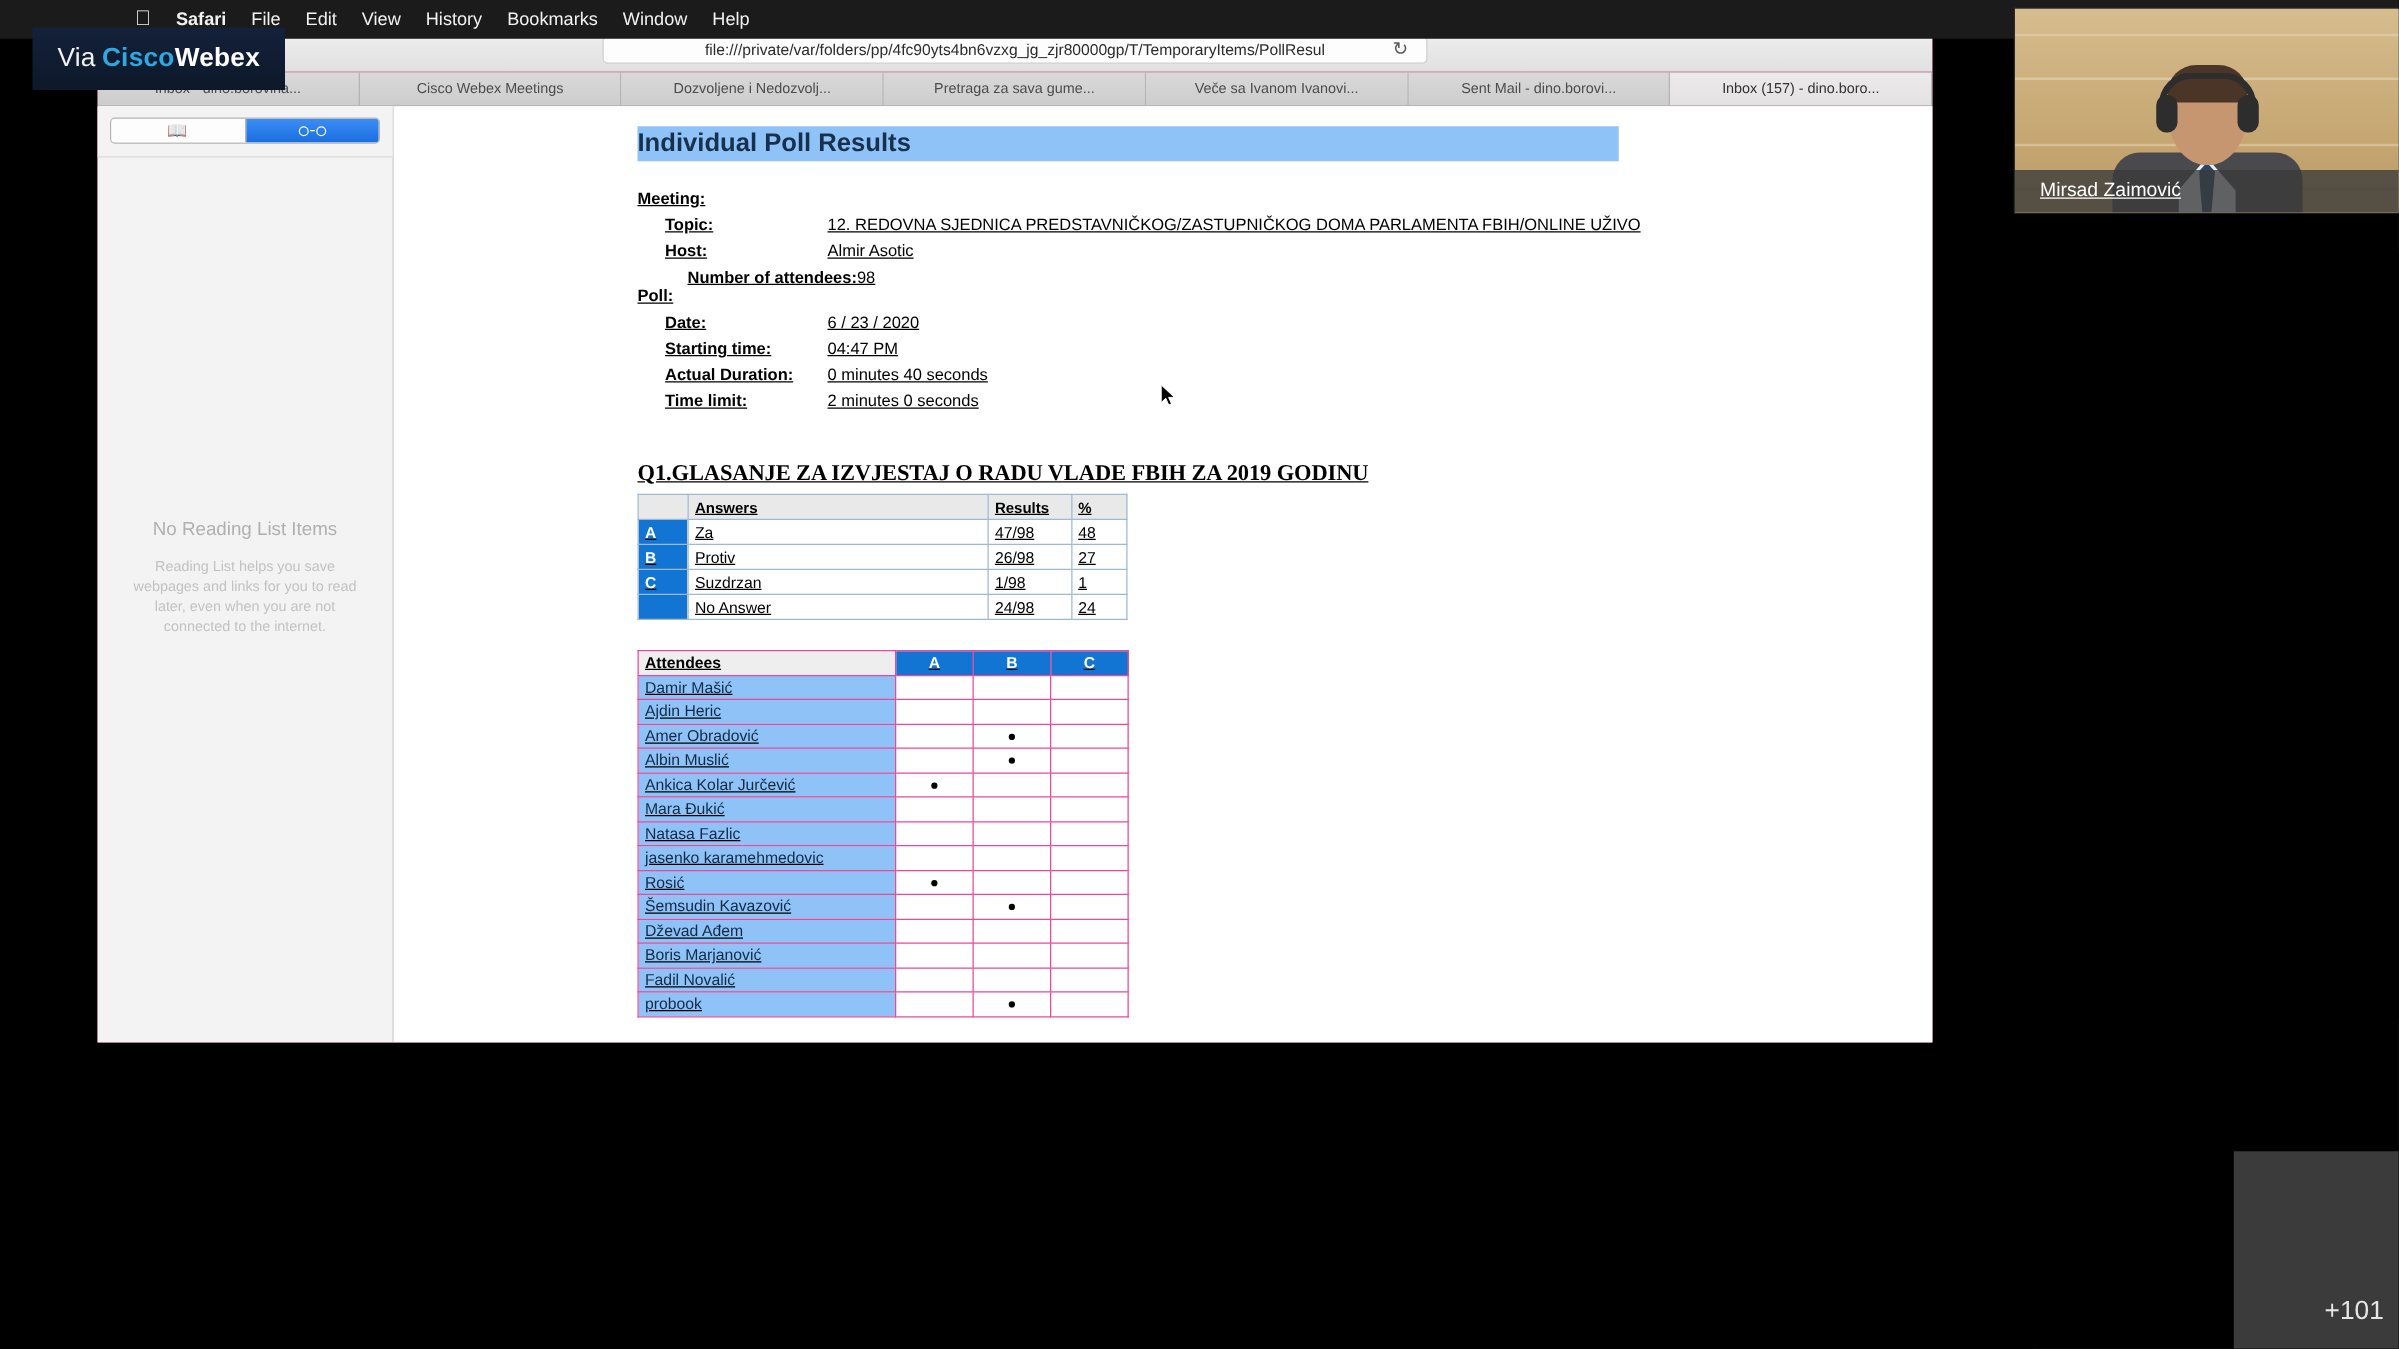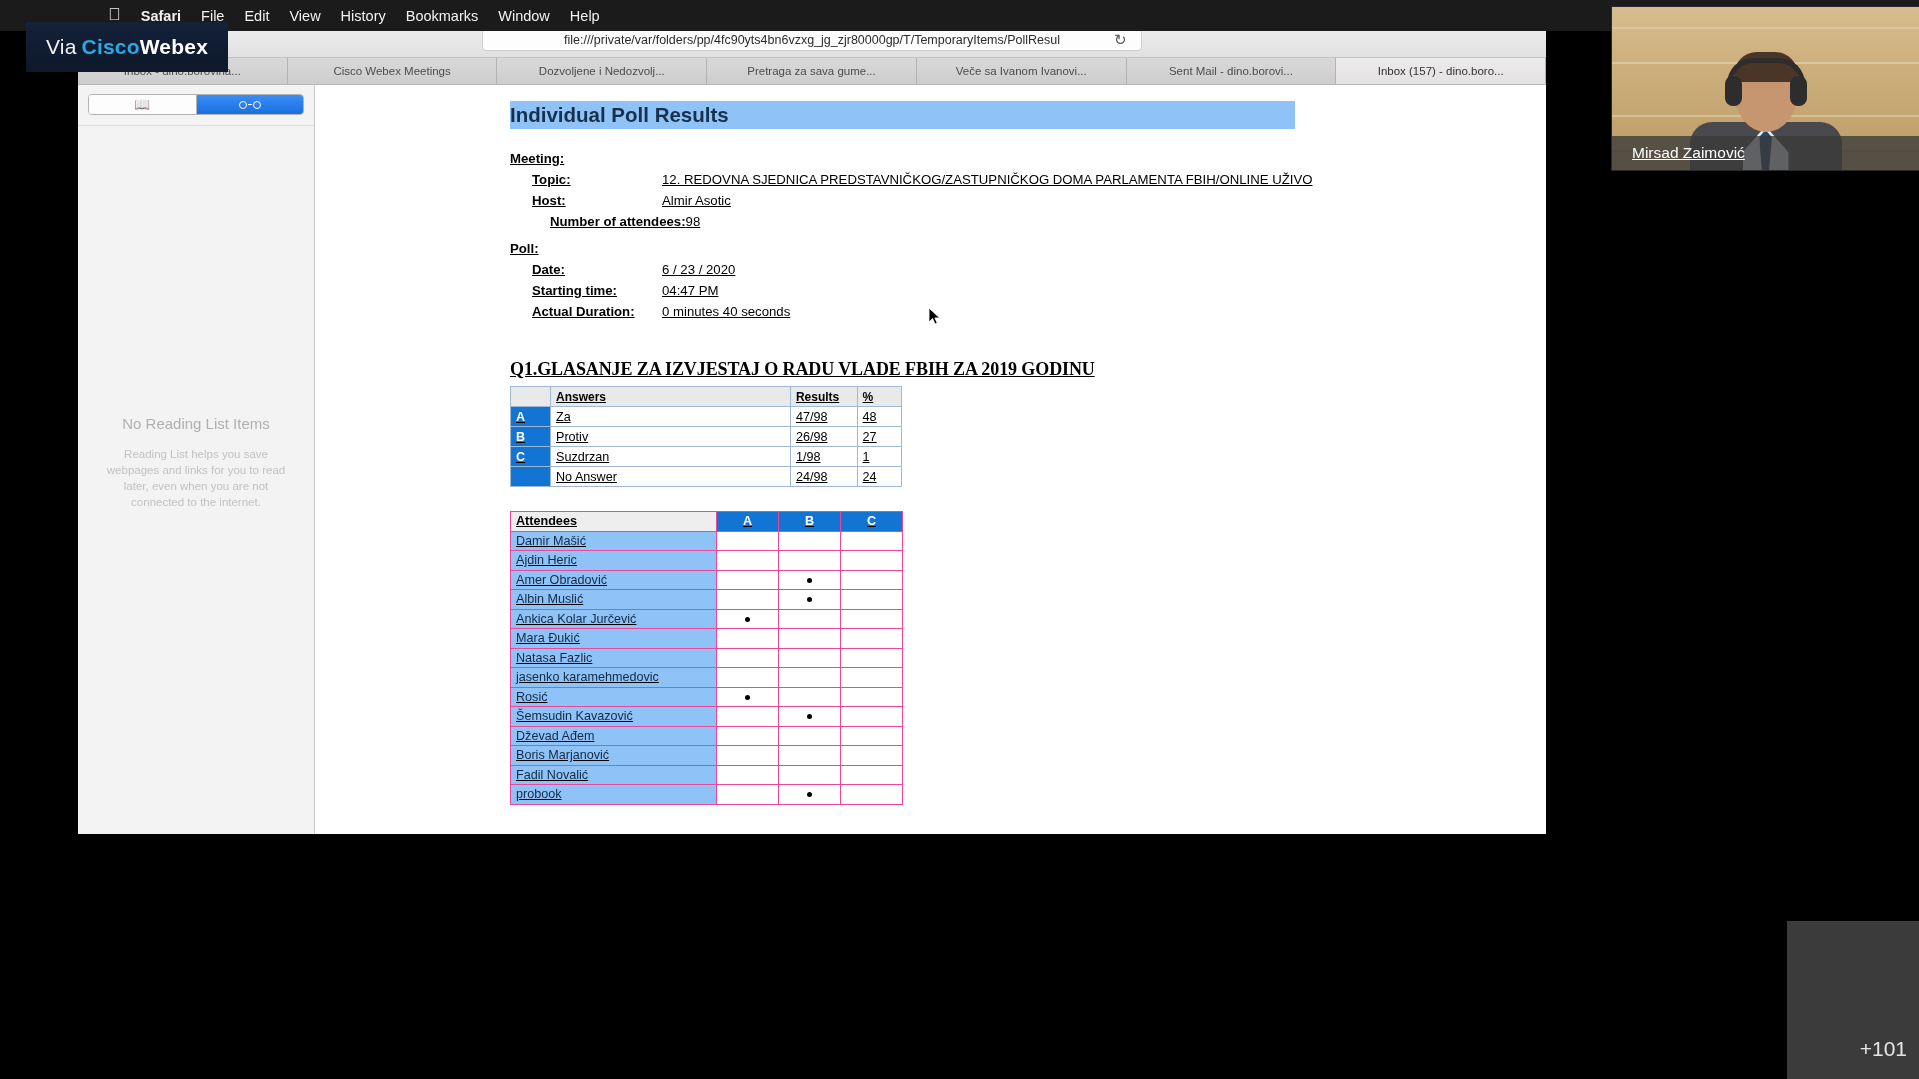--- a/index.html
+++ b/index.html
@@ -434,33 +434,37 @@
             </div>
             <div class="row">
               <div class="k">Host:</div>
               <div class="v">Almir Asotic</div>
             </div>
             <div class="row flat">
               <div class="k">Number of attendees:</div>
               <div class="v">98</div>
             </div>
 
-            <div class="grp" style="margin-top:12px">Poll:</div>
+            <div class="grp" style="margin-top:0">Poll:</div>
 
             <div class="row">
               <div class="k">Date:</div>
               <div class="v">6 / 23 / 2020</div>
             </div>
             <div class="row">
               <div class="k">Starting time:</div>
               <div class="v">04:47 PM</div>
             </div>
             <div class="row">
               <div class="k">Actual Duration:</div>
               <div class="v">0 minutes 40 seconds</div>
+            </div>
+            <div class="row">
+              <div class="k">Time limit:</div>
+              <div class="v">2 minutes 0 seconds</div>
             </div>
           </div>
 
           <div class="qtitle">Q1.GLASANJE ZA IZVJESTAJ O RADU VLADE FBIH ZA 2019 GODINU</div>
 
           <table class="res">
             <colgroup>
               <col class="c-letter">
                 <col class="c-ans">
                 <col class="c-res">

